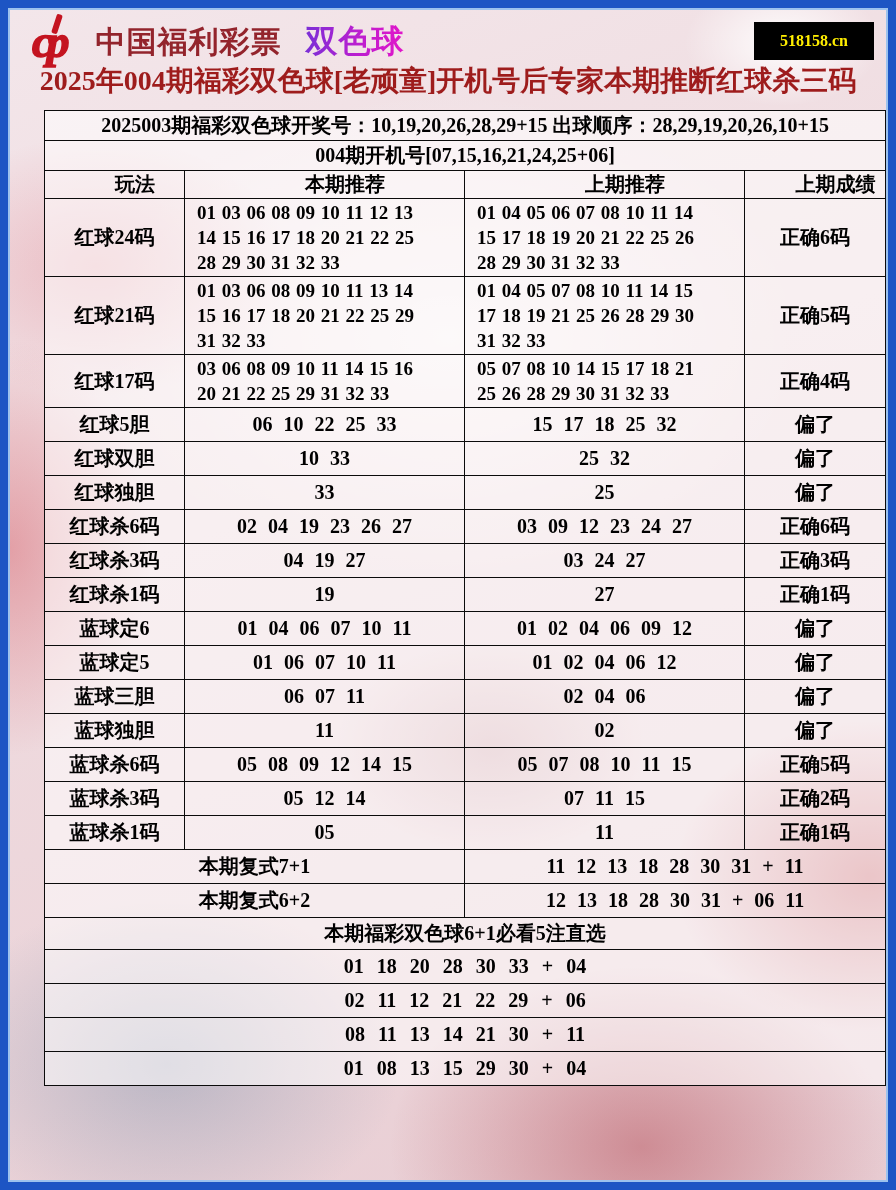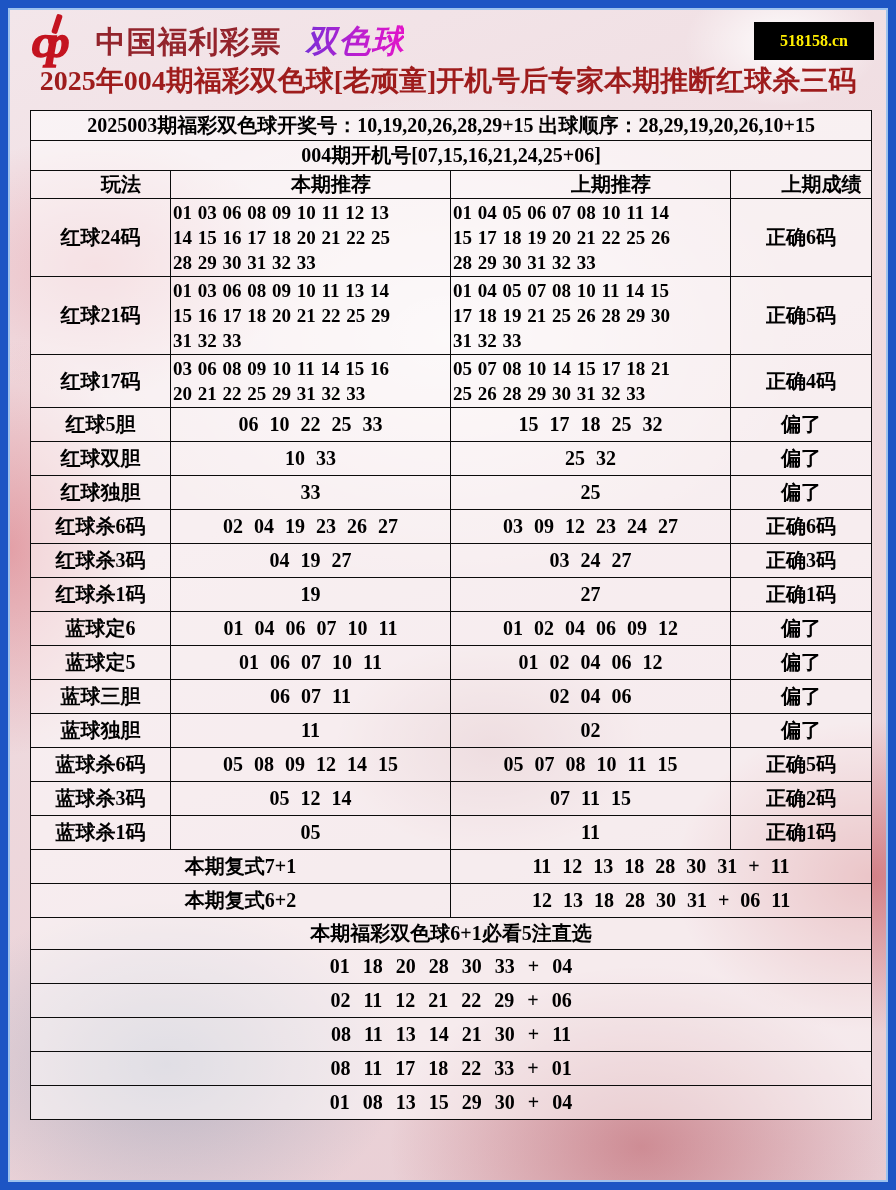--- a/index.html
+++ b/index.html
@@ -29,55 +29,55 @@
     position:relative; color:#c41420; font-style:italic; font-weight:900;
     font-size:46px; line-height:48px; letter-spacing:-6px;
     -webkit-text-stroke:1.5px #c41420; padding-right:8px;
   }
   .cp-mark::before {
     content:""; position:absolute; left:22px; top:-4px; width:6px; height:20px;
     background:#c41420; transform:rotate(18deg); border-radius:2px;
   }
   .brand { font-size:30px; font-weight:900; color:#93242c; letter-spacing:1px; }
   .product {
-    font-size:32px; font-weight:900; font-style:italic; letter-spacing:1px;
+    font-size:32px; font-weight:900; letter-spacing:1px;
     background:linear-gradient(90deg,#7a2fd6,#b81fd0,#e215c9);
     -webkit-background-clip:text; background-clip:text;
     color:transparent; -webkit-text-fill-color:transparent;
   }
   .badge {
     position:absolute; right:14px; top:14px; width:120px; height:38px;
     background:#000; color:#ffee00; display:flex; align-items:center; justify-content:center;
     font-size:16px; font-weight:700; font-family:"Liberation Serif","DejaVu Serif",serif;
   }
   .page-title {
     position:absolute; top:54px; left:0; width:100%; text-align:center;
     font-size:28px; font-weight:700; color:#9e1c1c; letter-spacing:0;
     white-space:nowrap;
   }
   table.main {
-    position:absolute; top:102px; left:22px; width:841px;
+    position:absolute; top:102px; left:36px; width:841px;
     border-collapse:collapse; table-layout:fixed;
   }
   table.main td {
     border:1.6px solid #0b0b0b;
     background:rgba(255,255,255,0.55);
     text-align:center; vertical-align:middle;
     color:#000; font-weight:700; font-size:20px;
     overflow:hidden;
   }
   tr.r-info td { height:30px; font-size:20px; }
   tr.r-head td { height:28px; font-size:20px;padding-left:41px; }
   tr.r-single td { height:34px; }
   td.play { font-size:19px; }
   td.nums { word-spacing:6px; }
   td.result { font-size:19px; }
   tr.multi td.nums {
     text-align:left; white-space:pre-line; word-spacing:1px;
-    font-size:19px; line-height:25px; padding:1px 2px;
+    font-size:19px; line-height:25px; padding:1px 12px;
   }
   tr.h78 td { height:78px; }
   tr.h73 td { height:73px; }
   tr.h50 td { height:50px; }
   tr.r-duplex td { height:34px; }
   tr.r-section td { height:32px; }
   tr.r-pick td { height:34px; word-spacing:8px;margin-top:12px; }
 </style>
 </head>
 <body>
@@ -239,21 +239,18 @@
       <tr class="r-pick">
         <td colspan="4">01 18 20 28 30 33 + 04</td>
       </tr>
       <tr class="r-pick">
         <td colspan="4">02 11 12 21 22 29 + 06</td>
       </tr>
       <tr class="r-pick">
         <td colspan="4">08 11 13 14 21 30 + 11</td>
       </tr>
       <tr class="r-pick">
-        <td colspan="4">08 11 17 18 22 33 + 01</td>
-      </tr>
-      <tr class="r-pick">
         <td colspan="4">01 08 13 15 29 30 + 04</td>
       </tr>
     </tbody>
   </table>
 
 </div>
 
 </body></html>

